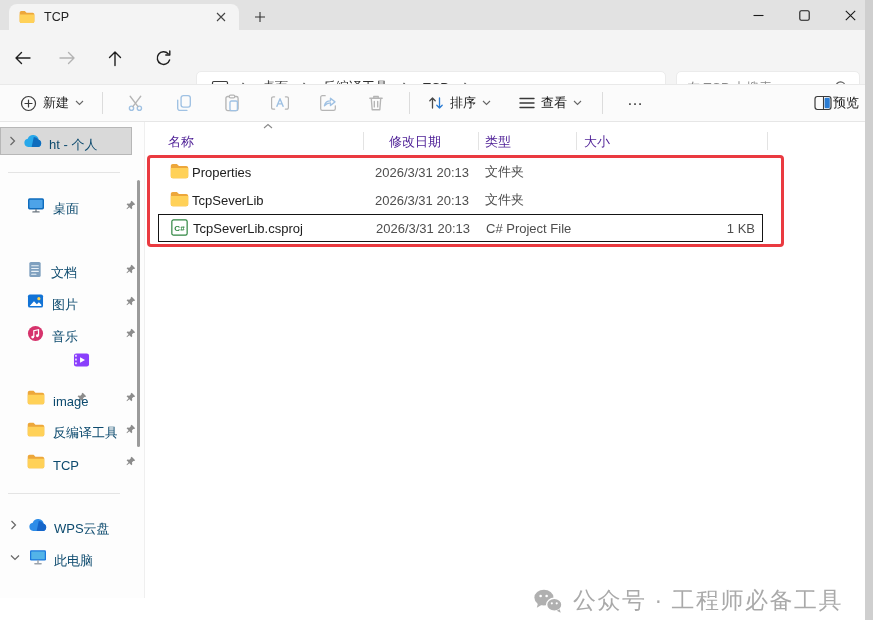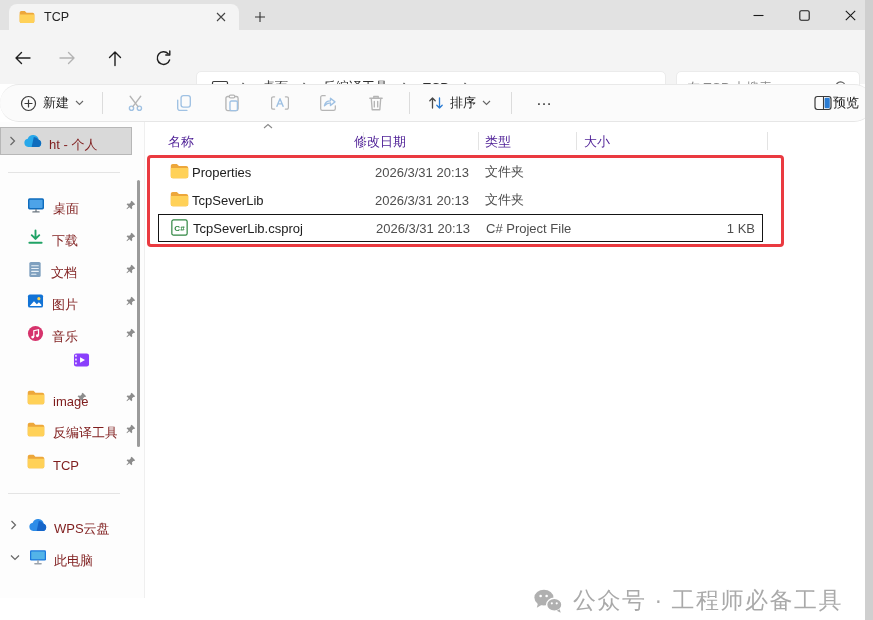--- a/index.html
+++ b/index.html
@@ -42,38 +42,38 @@
   .searchbox input {
     flex:1; border:none; outline:none; font-family:"Liberation Sans",sans-serif;
     font-size:13px; color:#333; background:transparent; min-width:0;
   }
   .searchbox input::placeholder { color:#8a8a8a; }
 
   
   .toolbar {
     position:absolute; left:0; top:84px; width:873px; height:38px;
     background:#fbfbfb; border-top:1px solid #e9e9e9; border-bottom:1px solid #e6e6e6;
-    display:flex; align-items:center;border-radius:19px;
+    display:flex; align-items:center;
   }
   .tb-btn { display:flex; align-items:center; gap:6px; padding:5px 8px; border-radius:4px; color:#1b1b1b; }
   .tb-sep { width:1px; height:22px; background:#dcdcdc; margin:0 10px; }
   .tb-iconbtn { width:38px; height:28px; display:flex; align-items:center; justify-content:center; border-radius:4px; }
   .tb-more { font-size:16px; letter-spacing:2px; color:#333; padding:0 14px 6px 14px; }
   .tb-preview { position:absolute; right:14px; display:flex; align-items:center; gap:1px; }
 
   
   .sidebar { position:absolute; left:0; top:122px; width:145px; height:476px; background:#fdfdfd; border-right:1px solid #efefef; }
   .side-profile {
     position:absolute; left:0; top:5px; width:132px; height:28px;
     background:#d9d9d9; border:1px solid #b7b7b7;
     display:flex; align-items:center; padding-left:8px; gap:7px;
   }
   .side-sep { position:absolute; left:8px; width:112px; height:1px; background:#e4e4e4; }
   .side-item { position:absolute; left:10px; width:126px; height:26px; display:flex; align-items:center; padding-left:17px; gap:8px; border-radius:4px; }
-  .side-label { flex:1; color:#7f1d1d; white-space:nowrap; overflow:hidden;margin-top:8px; }
+  .side-label { flex:1; color:#0c4a6e; white-space:nowrap; overflow:hidden;margin-top:8px; }
   .pin { display:flex; }
   .tree-item { position:absolute; left:0; width:140px; height:26px; display:flex; align-items:center; gap:7px; }
   .side-scroll { position:absolute; left:137px; top:58px; width:3px; height:267px; background:#9b9b9b; border-radius:2px; }
 
   
   .main { position:absolute; left:145px; top:122px; width:728px; height:476px; background:#ffffff; }
   .cols { position:absolute; left:0; top:5px; width:728px; height:28px; color:#4c1d95; }
   .col-h { position:absolute; top:6px; white-space:nowrap; }
   .col-div { position:absolute; top:5px; width:1px; height:18px; background:#e3e3e3; }
   .sort-caret { position:absolute; left:118px; top:-4px; }
@@ -295,20 +295,33 @@
             <path d="M11.5 3v10m0 0l-2.7-2.7m2.7 2.7l2.7-2.7" stroke="#2b7cd3" stroke-width="1.3" fill="none" stroke-linecap="round" stroke-linejoin="round"></path>
           </svg>
       </span>
       <span>排序</span>
       <span>
         <svg width="9" height="6" viewBox="0 0 9 6">
             <path d="M1 1l3.5 3.5L8 1" stroke="#666" stroke-width="1.1" fill="none"></path>
           </svg>
       </span>
     </div>
+    <div class="tb-btn" style="margin-left:12px;">
+      <span>
+        <svg width="16" height="14" viewBox="0 0 16 14">
+            <path d="M1 2.5h14M1 7h14M1 11.5h14" stroke="#3a3a3a" stroke-width="1.4" stroke-linecap="round"></path>
+          </svg>
+      </span>
+      <span>查看</span>
+      <span>
+        <svg width="9" height="6" viewBox="0 0 9 6">
+            <path d="M1 1l3.5 3.5L8 1" stroke="#666" stroke-width="1.1" fill="none"></path>
+          </svg>
+      </span>
+    </div>
     <div class="tb-sep" style="margin-left:12px;"></div>
     <div class="tb-more">…</div>
 
     <div class="tb-preview">
       <span>
         <svg width="18" height="16" viewBox="0 0 18 16">
             <rect x="1" y="1.5" width="16" height="13" rx="2.4" stroke="#3a3a3a" stroke-width="1.2" fill="none"></rect>
             <path d="M9.5 2v12" stroke="#3a3a3a" stroke-width="1.1"></path>
             <rect x="10.6" y="2.8" width="5.2" height="10.4" rx="1.2" fill="#2b7cd3"></rect>
           </svg>
@@ -336,34 +349,20 @@
 
     <div class="side-item" style="top:70px;">
       <span>
         <svg width="18" height="16" viewBox="0 0 20 18">
             <rect x="1" y="1.5" width="18" height="12.5" rx="1.8" fill="#0f6cbd"></rect>
             <rect x="2.6" y="3.1" width="14.8" height="9.3" rx="0.8" fill="#4da3e8"></rect>
             <path d="M6.5 16.8h7M10 14v2.8" stroke="#6b7680" stroke-width="1.4" stroke-linecap="round"></path>
           </svg>
       </span>
       <span class="side-label">桌面</span>
-      <span class="pin">
-          <svg width="11" height="11" viewBox="0 0 16 16">
-            <path d="M9.8 1.2l5 5-1.4 1-1.1-.1-2.1 2.1.3 2.9-1.2 1.2-2.9-2.9-3.6 3-.6-.6 3-3.6L2.3 6.3l1.2-1.2 2.9.3 2.1-2.1-.1-1.1z" fill="#8c8c8c"></path>
-          </svg>
-        </span>
-    </div>
-    <div class="side-item" style="top:102px;">
-      <span>
-        <svg width="17" height="17" viewBox="0 0 18 18">
-            <path d="M9 1.5v9m0 0L5 6.5M9 10.5l4-4" stroke="#21a366" stroke-width="2" fill="none" stroke-linecap="round" stroke-linejoin="round"></path>
-            <path d="M2.5 14.5h13" stroke="#21a366" stroke-width="2" stroke-linecap="round"></path>
-          </svg>
-      </span>
-      <span class="side-label">下载</span>
       <span class="pin">
           <svg width="11" height="11" viewBox="0 0 16 16">
             <path d="M9.8 1.2l5 5-1.4 1-1.1-.1-2.1 2.1.3 2.9-1.2 1.2-2.9-2.9-3.6 3-.6-.6 3-3.6L2.3 6.3l1.2-1.2 2.9.3 2.1-2.1-.1-1.1z" fill="#8c8c8c"></path>
           </svg>
         </span>
     </div>
     <div class="side-item" style="top:134px;">
       <span>
         <svg width="16" height="17" viewBox="0 0 16 18">
             <rect x="2" y="1" width="12" height="16" rx="1.6" fill="#7fa0bf"></rect>
@@ -504,21 +503,21 @@
   </div>
 
   <div class="main">
     <div class="cols">
       <span class="sort-caret">
         <svg width="10" height="6" viewBox="0 0 10 6">
             <path d="M1 5l4-3.5L9 5" stroke="#8a8a8a" stroke-width="1.1" fill="none"></path>
           </svg>
       </span>
       <span class="col-h" style="left:23px;">名称</span>
-      <span class="col-h" style="left:209px;font-family:Liberation Mono, monospace;">修改日期</span>
+      <span class="col-h" style="left:244px;font-family:Liberation Mono, monospace;">修改日期</span>
       <span class="col-h" style="left:340px;">类型</span>
       <span class="col-h" style="left:439px;">大小</span>
       <span class="col-div" style="left:218px;"></span>
       <span class="col-div" style="left:333px;"></span>
       <span class="col-div" style="left:431px;"></span>
       <span class="col-div" style="left:622px;"></span>
     </div>
 
     <div class="row" style="top:36px;">
       <span class="cell-icon">

